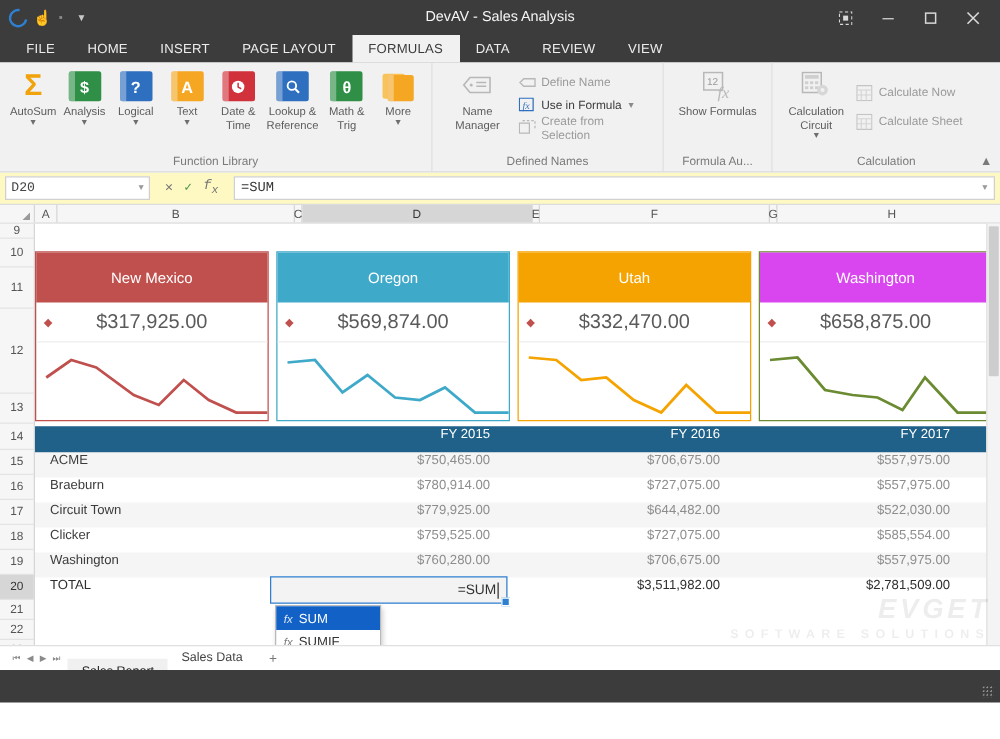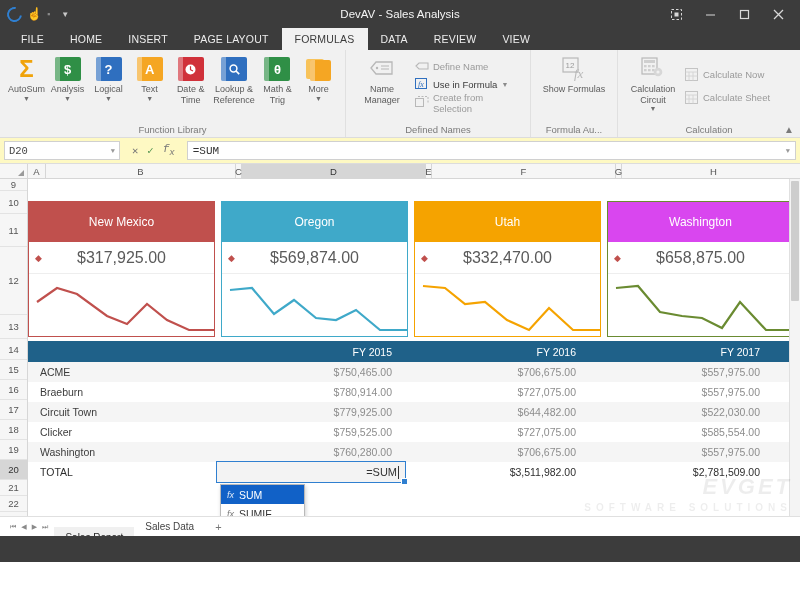--- a/index.html
+++ b/index.html
@@ -168,21 +168,21 @@
   }
   .card-v .marker {
     position: absolute; left: 6px; top: 50%; transform: translateY(-50%);
     color: #c0504d; font-size: 9px; line-height: 1;
   }
   .spark { height: 62px; }
   .spark svg { display: block; width: 100%; height: 100%; }
 
   
   .dtable { position: absolute; left: 0; top: 162px; width: 100%; }
-  .dt-row { display: flex; height: 20px; align-items: center; font-size: 10.5px; }
+  .dt-row { display: flex; height: 20px; font-size: 10.5px; }
   .dt-head { background: #1f6189; color: #fff; height: 21px; }
   .dt-row.alt { background: #f5f5f5; }
   .c-name { width: 190px; flex: none; padding-left: 12px; color: #3c3c3c; }
   .c-val { width: 184px; flex: none; text-align: right; padding-right: 10px; color: #8d8d8d; }
   .dt-head .c-val { color: #fff; }
   .dt-total .c-val { color: #2e2e2e; font-weight: normal; }
   .dt-total .c-name { color: #2e2e2e; }
 
   
   .editor {

